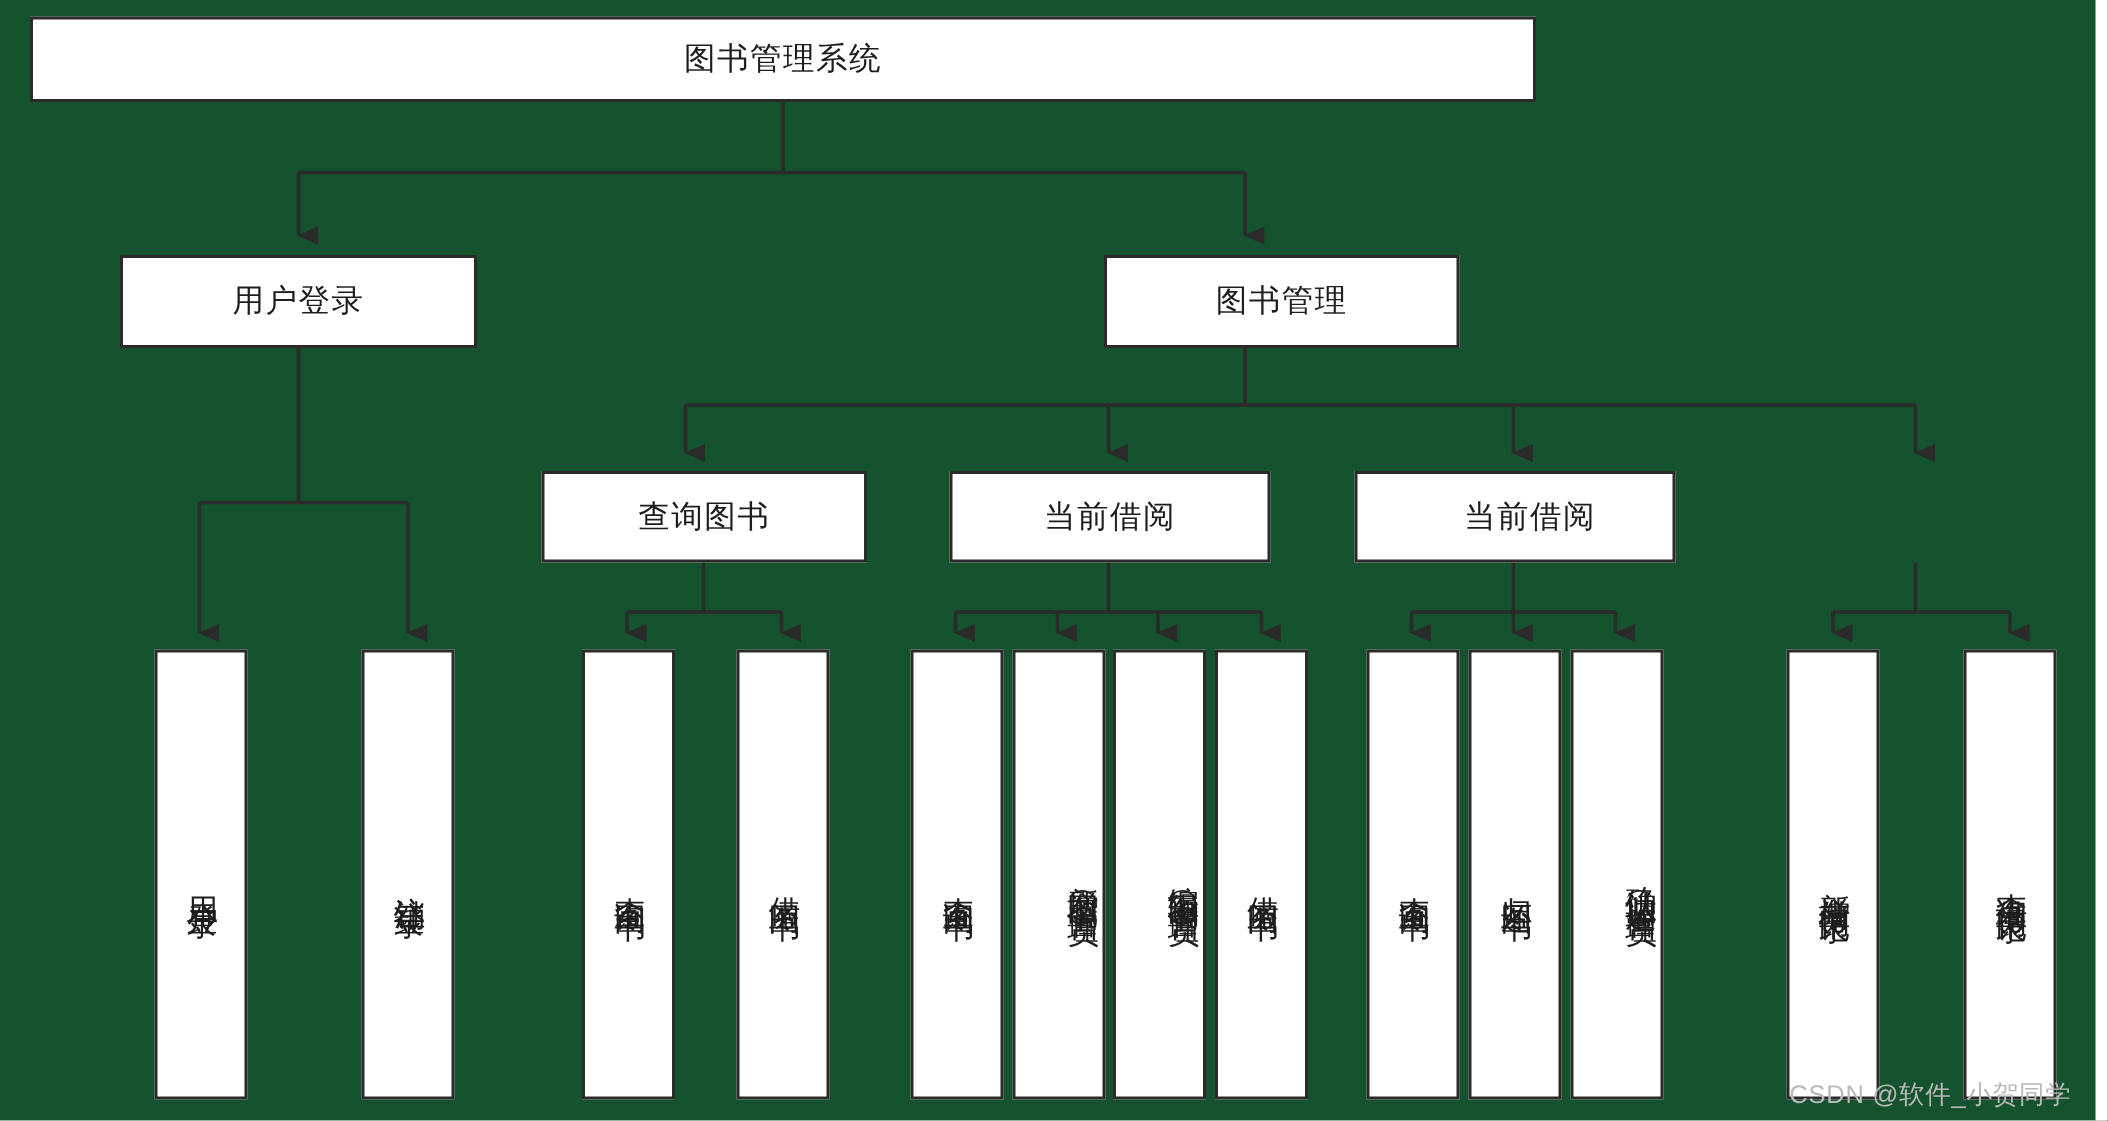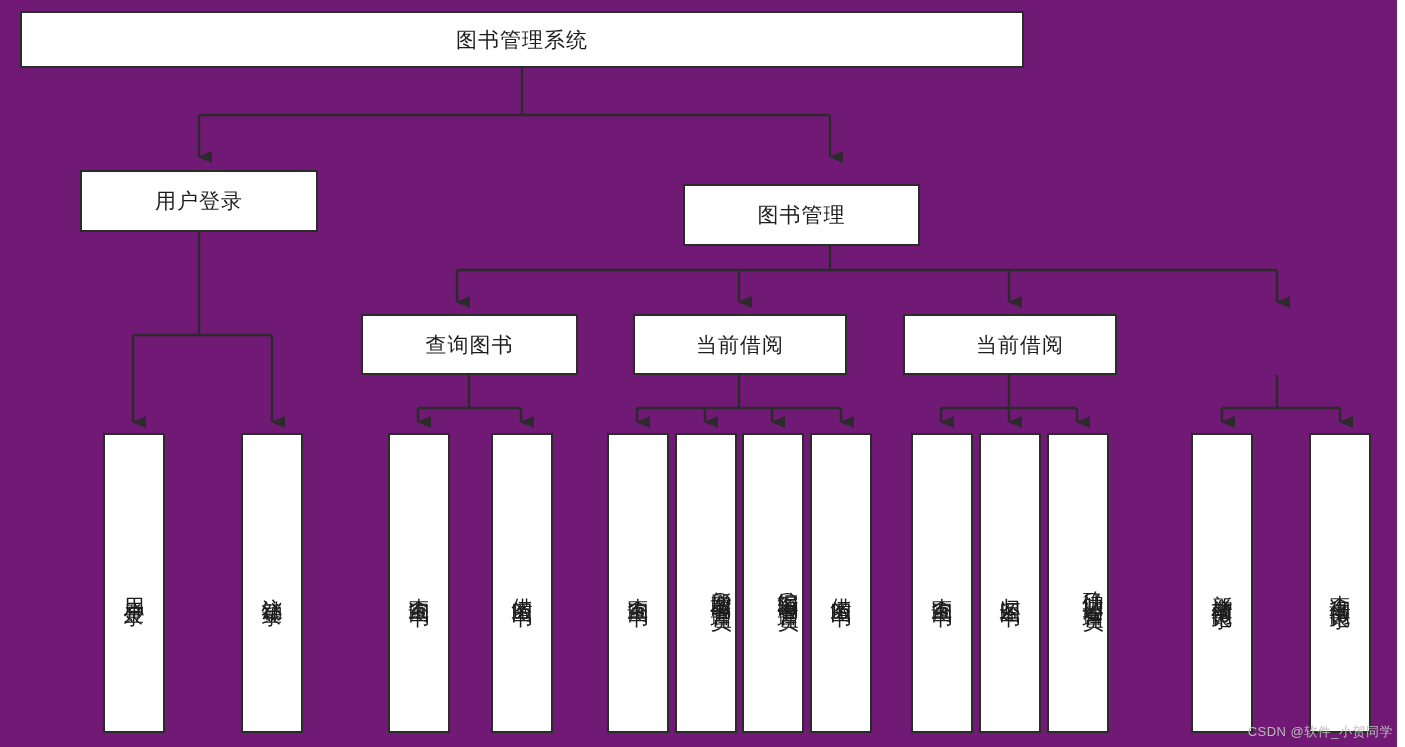--- a/index.html
+++ b/index.html
@@ -7,21 +7,21 @@
     padding: 0;
     background: #ffffff;
   }
   body {
     font-family: "Liberation Sans", "DejaVu Sans", sans-serif;
   }
   #canvas {
     position: relative;
     width: 1397px;
     height: 747px;
-    background: #701a75;
+    background: #14532d;
     overflow: hidden;
   }
   #wires {
     position: absolute;
     left: 0;
     top: 0;
     width: 1405px;
     height: 747px;
     pointer-events: none;
   }
@@ -47,23 +47,23 @@
     letter-spacing: 3px;
     padding-top: 8px;
     align-items: flex-start;
     justify-content: center;
   }
   .node.vert.mid {
     align-items: center;
   }
   #watermark {
     position: absolute;
-    right: 4px;
+    right: 16px;
     bottom: 6px;
-    font-size: 13px;
+    font-size: 17px;
     color: #b9b9b9;
     white-space: nowrap;
     letter-spacing: 0.5px;
   }
 </style>
 </head>
 <body>
 
 <div id="canvas">
 
@@ -119,21 +119,21 @@
   </svg>
 
   <div class="node horiz" style="left:20px; top:11px; width:1004px; height:57px;">
     <span>图书管理系统</span>
   </div>
 
   <div class="node horiz" style="left:80px; top:170px; width:238px; height:62px;">
     <span>用户登录</span>
   </div>
 
-  <div class="node horiz" style="left:683px; top:170px; width:237px; height:62px;margin-top:14px;">
+  <div class="node horiz" style="left:736px; top:170px; width:237px; height:62px;">
     <span>图书管理</span>
   </div>
 
   <div class="node horiz" style="left:361px; top:314px; width:217px; height:61px;">
     <span>查询图书</span>
   </div>
 
   <div class="node horiz" style="left:633px; top:314px; width:214px; height:61px;">
     <span>当前借阅</span>
   </div>

